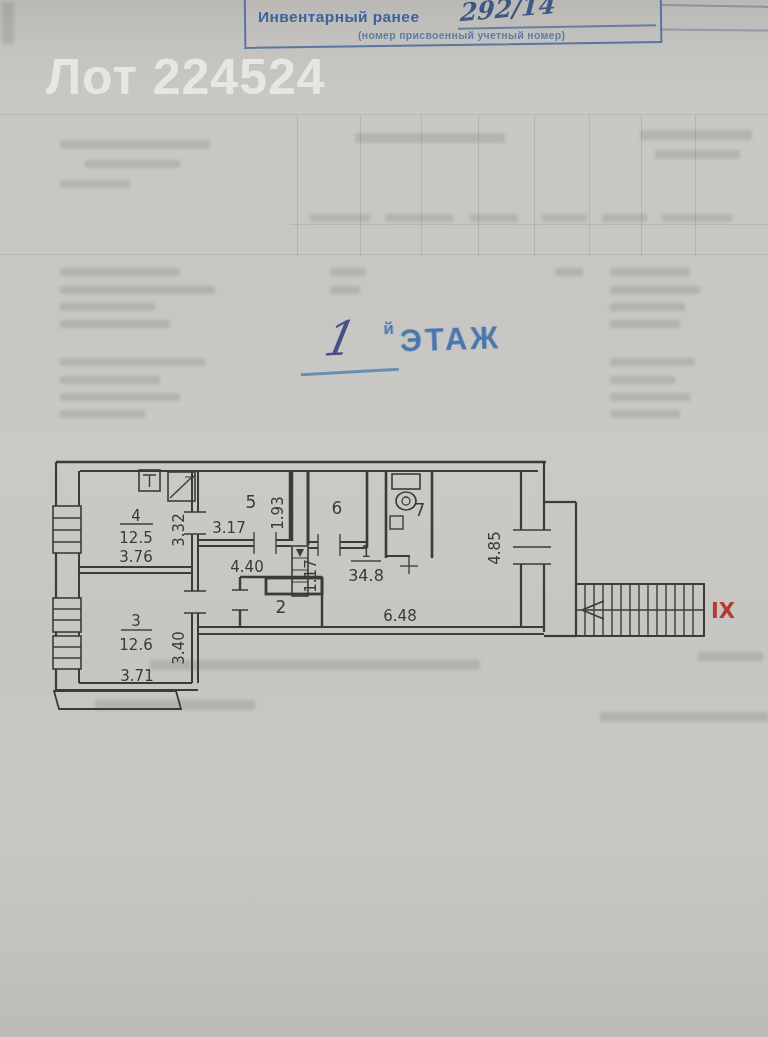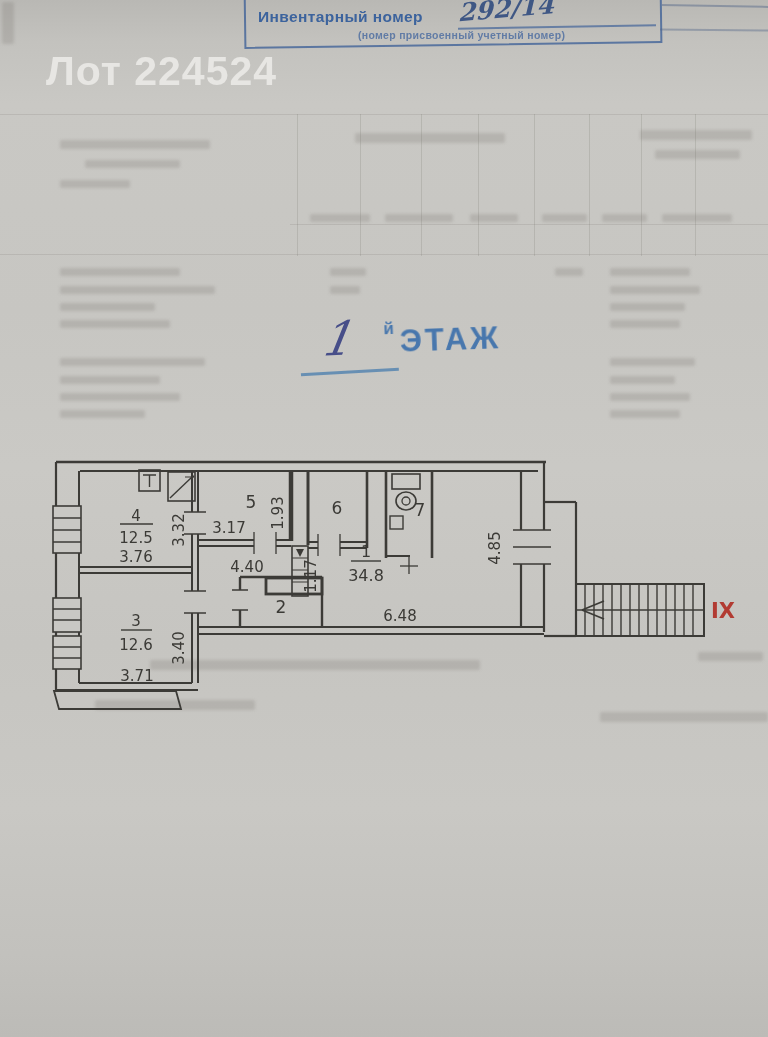--- a/index.html
+++ b/index.html
@@ -5,21 +5,21 @@
   html,body{margin:0;padding:0;}
   body{
     width:768px;height:1037px;position:relative;overflow:hidden;
     font-family:"Liberation Sans",sans-serif;
     background:
       linear-gradient(180deg,#b9b8b4 0%,#c3c2be 4%,#c9c8c4 10%,#c7c6c2 30%,#cac9c5 45%,#c6c5c1 62%,#c9c8c4 78%,#c2c1bd 92%,#bcbbb7 100%);
   }
   .abs{position:absolute;}
   
   .watermark{
-    left:46px;top:48px;font-size:41px;font-weight:bold;letter-spacing:1px;
+    left:46px;top:48px;font-size:50px;font-weight:bold;letter-spacing:1px;
     color:#e9e8e5;opacity:.96;
   }
   
   .stamp-box{
     left:244px;top:-14px;width:414px;height:56px;
     border:2px solid rgba(56,92,150,.75);transform:rotate(-.8deg);
   }
   .stamp-title{left:258px;top:8px;font-size:15.5px;font-weight:bold;color:#3c639d;letter-spacing:.4px;filter:blur(.2px);}
   .stamp-number{
     left:460px;top:-6px;font-family:"DejaVu Serif",serif;font-style:italic;font-weight:bold;
@@ -94,21 +94,21 @@
 <div class="abs smudge" style="left:610px;top:393px;width:80px;height:8px;"></div>
 <div class="abs smudge" style="left:610px;top:410px;width:70px;height:8px;"></div>
 <div class="abs smudge" style="left:150px;top:660px;width:330px;height:10px;"></div>
 <div class="abs smudge" style="left:698px;top:652px;width:65px;height:9px;"></div>
 <div class="abs smudge" style="left:95px;top:700px;width:160px;height:10px;"></div>
 <div class="abs smudge" style="left:600px;top:712px;width:168px;height:10px;"></div>
 
 <div class="abs watermark">Лот 224524</div>
 
 <div class="abs stamp-box"></div>
-<div class="abs stamp-title">Инвентарный номер</div>
+<div class="abs stamp-title">Инвентарный ранее</div>
 <div class="abs stamp-number">292/14</div>
 <div class="abs stamp-underline"></div>
 <div class="abs stamp-subtitle">(номер присвоенный учетный номер)</div>
 <div class="abs stamp-dash-a"></div>
 <div class="abs stamp-dash-b"></div>
 
 <div class="abs floor-title">
   <div class="floor-hand-number">1</div>
   <div class="floor-underline"></div>
   <div class="floor-suffix"><span class="small">й</span> <span class="big">ЭТАЖ</span></div>

